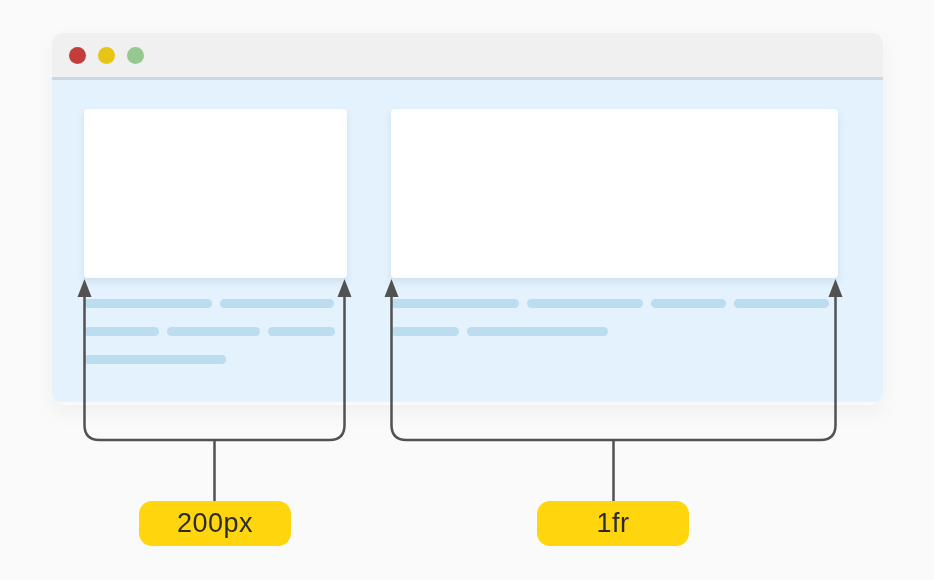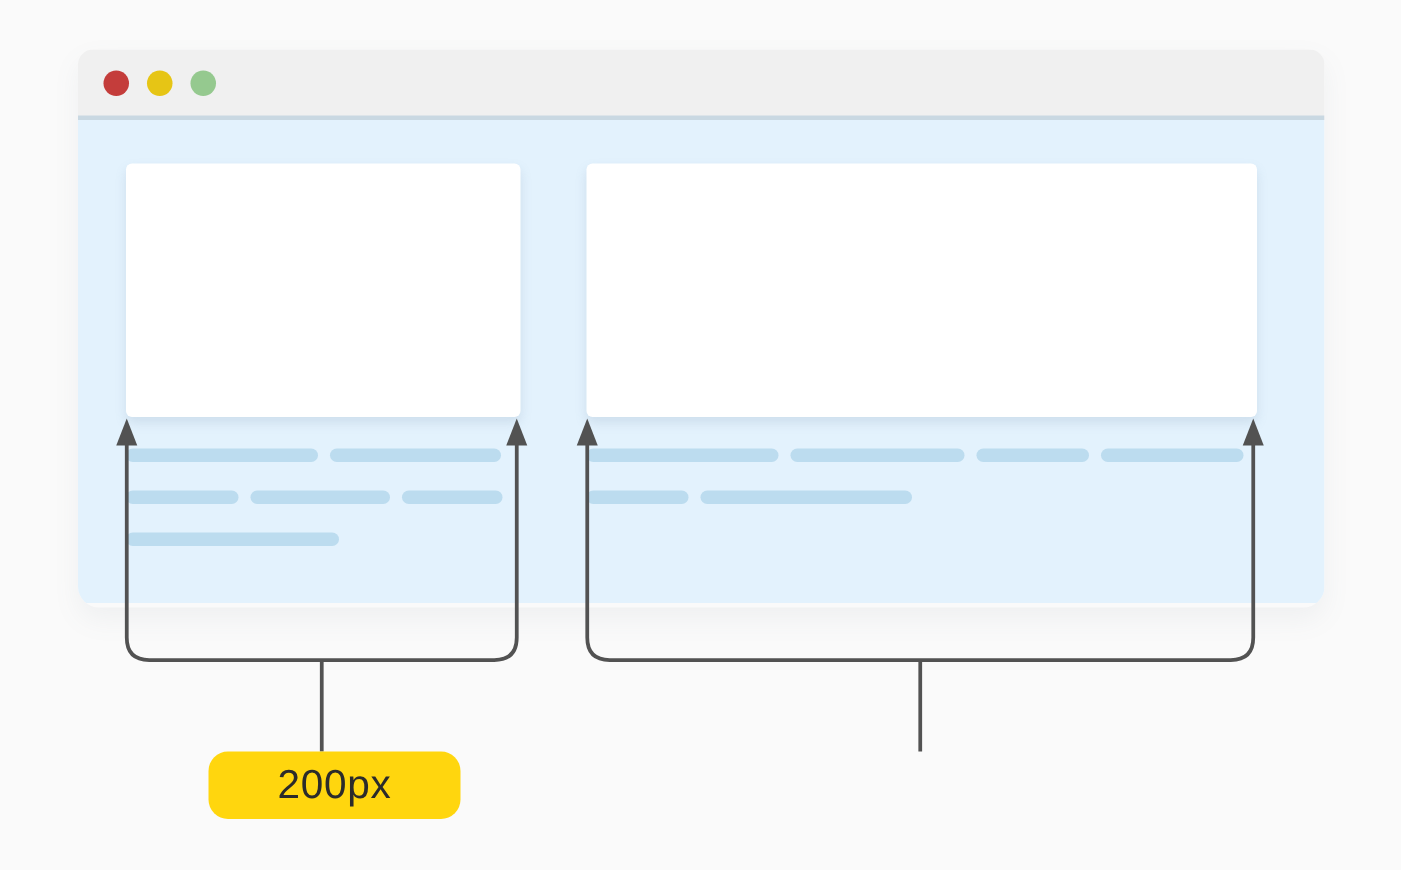--- a/index.html
+++ b/index.html
@@ -78,21 +78,21 @@
     width: 934px; height: 580px;
     pointer-events: none;
   }
   .overlay path { stroke: var(--line); stroke-width: 2.5; fill: none; }
   .overlay polygon { fill: var(--line); stroke: none; }
 
   
   .value-label {
     position: absolute;
     top: 501px;
-    width: 168px; height: 45px;
+    width: 152px; height: 45px;
     background: var(--label-bg);
     color: var(--label-text);
     border-radius: 13px;
     display: flex;
     align-items: center;
     justify-content: center;
     font-size: 27px;
     font-weight: 500;
     letter-spacing: 0.5px;
   }
@@ -153,14 +153,15 @@
     <path d="M84.5 294 V425 Q84.5 440 99.5 440 H329.5 Q344.5 440 344.5 425 V294"></path>
     <path d="M214.5 440 V501"></path>
 
     <polygon points="391.5,279 384.5,297 398.5,297"></polygon>
     <polygon points="835.5,279 828.5,297 842.5,297"></polygon>
     <path d="M391.5 294 V425 Q391.5 440 406.5 440 H820.5 Q835.5 440 835.5 425 V294"></path>
     <path d="M613.5 440 V501"></path>
   </svg>
 
   <div class="value-label label-left">200px</div>
+  <div class="value-label label-right">1fr</div>
 
 </div>
 
 </body></html>

